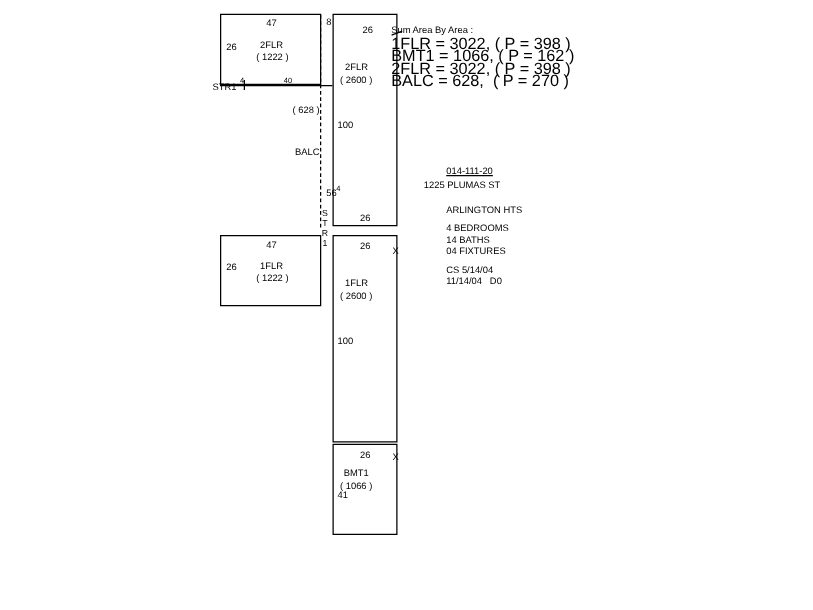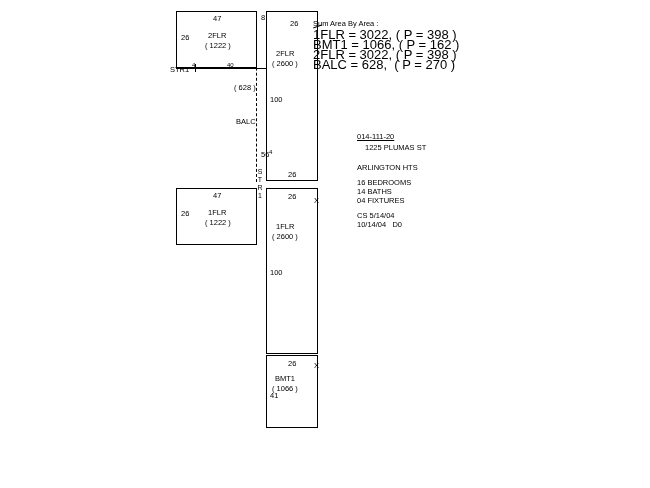--- a/index.html
+++ b/index.html
@@ -134,21 +134,21 @@
   <div class="lbl" style="left:270px; top:391px;">41</div>
 
   <div class="legend-title" style="left:313px; top:19px;">Sum Area By Area :</div>
   <div class="strike" style="left:313px; top:26px;"></div>
   <div class="legend" style="left:313px; top:30px;">1FLR = 3022, ( P = 398 )</div>
   <div class="legend" style="left:313px; top:40px;">BMT1 = 1066, ( P = 162 )</div>
   <div class="legend" style="left:313px; top:50px;">2FLR = 3022, ( P = 398 )</div>
   <div class="legend" style="left:313px; top:60px;">BALC = 628,  ( P = 270 )</div>
 
   <div class="info-block" style="left:357px; top:131px;text-decoration:underline;">014-111-20</div>
-  <div class="info-block" style="left:365px; top:142px;">1225 PLUMAS ST</div>
+  <div class="info-block" style="left:339px; top:142px;">1225 PLUMAS ST</div>
   <div class="info-block" style="left:357px; top:162px;">ARLINGTON HTS</div>
-  <div class="info-block" style="left:357px; top:177px;">16 BEDROOMS</div>
+  <div class="info-block" style="left:357px; top:177px;">4 BEDROOMS</div>
   <div class="info-block" style="left:357px; top:186px;">14 BATHS</div>
   <div class="info-block" style="left:357px; top:195px;">04 FIXTURES</div>
   <div class="info-block" style="left:357px; top:210px;text-align:center;">CS 5/14/04</div>
-  <div class="info-block" style="left:357px; top:219px;">10/14/04   D0</div>
+  <div class="info-block" style="left:357px; top:219px;">11/14/04   D0</div>
 
 </div>
 
 </body></html>

